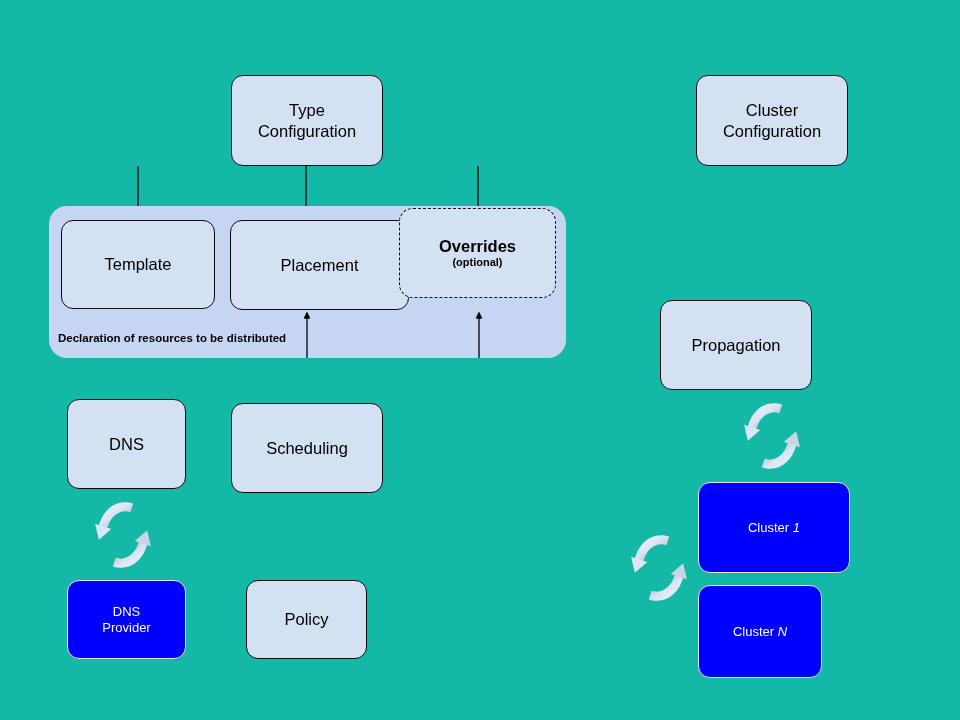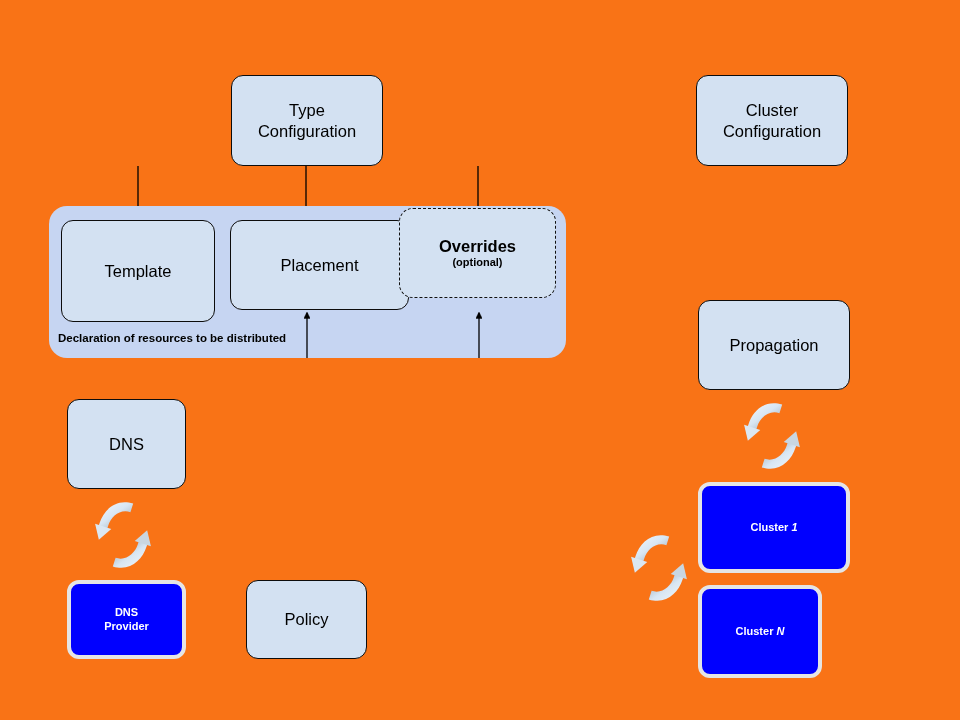--- a/index.html
+++ b/index.html
@@ -8,21 +8,21 @@
     padding: 0;
     background: #000000;
   }
   body {
     font-family: "Liberation Sans", sans-serif;
   }
   #canvas {
     position: relative;
     width: 960px;
     height: 720px;
-    background: #f97316;
+    background: #14b8a6;
     overflow: hidden;
   }
   .node {
     position: absolute;
     box-sizing: border-box;
     display: flex;
     align-items: center;
     justify-content: center;
     text-align: center;
     border-radius: 12px;
@@ -30,23 +30,23 @@
   }
   .node-light {
     background: #d3e1f2;
     color: #000000;
     border: 1px solid #0c0c0c;
     font-size: 16.5px;
   }
   .node-blue {
     background: #0000ff;
     color: #ffffff;
-    border: 4px solid #e5e5e5;
-    font-size: 11px;
-    font-weight: bold;
+    border: 1px solid #e5e5e5;
+    font-size: 13px;
+    font-weight: normal;
   }
   .node-dashed {
     background: #d3e1f2;
     color: #000000;
     border: 1.4px dashed #101010;
     font-size: 16.5px;
     border-radius: 14px;
   }
   .group-box {
     position: absolute;
@@ -109,21 +109,21 @@
   </div>
 
   <svg class="arrow-svg" style="left:0; top:0; width:960px; height:720px;">
     <line x1="138" y1="166" x2="138" y2="214" stroke="#000000" stroke-width="1.3" marker-end="url(#arrowHead)"></line>
     <line x1="306" y1="166" x2="306" y2="214" stroke="#000000" stroke-width="1.3" marker-end="url(#arrowHead)"></line>
     <line x1="478" y1="166" x2="478" y2="214" stroke="#000000" stroke-width="1.3" marker-end="url(#arrowHead)"></line>
   </svg>
 
   <div class="group-box" style="left:49px; top:206px; width:517px; height:152px;"></div>
 
-  <div class="node node-light" style="left:61px; top:220px; width:154px; height:102px;">
+  <div class="node node-light" style="left:61px; top:220px; width:154px; height:89px;">
     <span>Template</span>
   </div>
 
   <div class="node node-light" style="left:230px; top:220px; width:179px; height:90px;">
     <span>Placement</span>
   </div>
 
   <div class="node node-dashed" style="left:399px; top:208px; width:157px; height:90px; flex-direction:column; gap:0;font-weight:bold;">
     <span>Overrides</span>
     <span class="sub">(optional)</span>
@@ -133,40 +133,43 @@
 
   <svg class="arrow-svg" style="left:0; top:0; width:960px; height:720px;">
     <line x1="307" y1="358" x2="307" y2="313" stroke="#000000" stroke-width="1.3" marker-end="url(#arrowHead)"></line>
     <line x1="479" y1="358" x2="479" y2="313" stroke="#000000" stroke-width="1.3" marker-end="url(#arrowHead)"></line>
   </svg>
 
   <div class="node node-light" style="left:67px; top:399px; width:119px; height:90px;">
     <span>DNS</span>
   </div>
 
+  <div class="node node-light" style="left:231px; top:403px; width:152px; height:90px;">
+    <span>Scheduling</span>
+  </div>
 
   <svg class="sync-svg" style="left:92px; top:497px; width:62px; height:76px;" viewBox="0 0 62 76">
     <path d="M31 5 C 13 5 5 20 5 34 L 5 40 L 14 40 L 14 34 C 14 24 20 14 31 14 Z" fill="url(#syncGradA)" transform="rotate(18 31 38)"></path>
     <path d="M31 71 C 49 71 57 56 57 42 L 57 36 L 48 36 L 48 42 C 48 52 42 62 31 62 Z" fill="url(#syncGradB)" transform="rotate(18 31 38)"></path>
     <g transform="rotate(18 31 38)">
       <polygon points="1,36 18,36 9.5,50" fill="#dbe7f2"></polygon>
       <polygon points="44,40 61,40 52.5,26" fill="#c9d6e1"></polygon>
     </g>
   </svg>
 
   <div class="node node-blue lbl-2line" style="left:67px; top:580px; width:119px; height:79px;">
     <span>DNS
 Provider</span>
   </div>
 
   <div class="node node-light" style="left:246px; top:580px; width:121px; height:79px;">
     <span>Policy</span>
   </div>
 
-  <div class="node node-light" style="left:698px; top:300px; width:152px; height:90px;">
+  <div class="node node-light" style="left:660px; top:300px; width:152px; height:90px;">
     <span>Propagation</span>
   </div>
 
   <svg class="sync-svg" style="left:741px; top:398px; width:62px; height:76px;" viewBox="0 0 62 76">
     <path d="M31 5 C 13 5 5 20 5 34 L 5 40 L 14 40 L 14 34 C 14 24 20 14 31 14 Z" fill="url(#syncGradA)" transform="rotate(18 31 38)"></path>
     <path d="M31 71 C 49 71 57 56 57 42 L 57 36 L 48 36 L 48 42 C 48 52 42 62 31 62 Z" fill="url(#syncGradB)" transform="rotate(18 31 38)"></path>
     <g transform="rotate(18 31 38)">
       <polygon points="1,36 18,36 9.5,50" fill="#dbe7f2"></polygon>
       <polygon points="44,40 61,40 52.5,26" fill="#c9d6e1"></polygon>
     </g>

